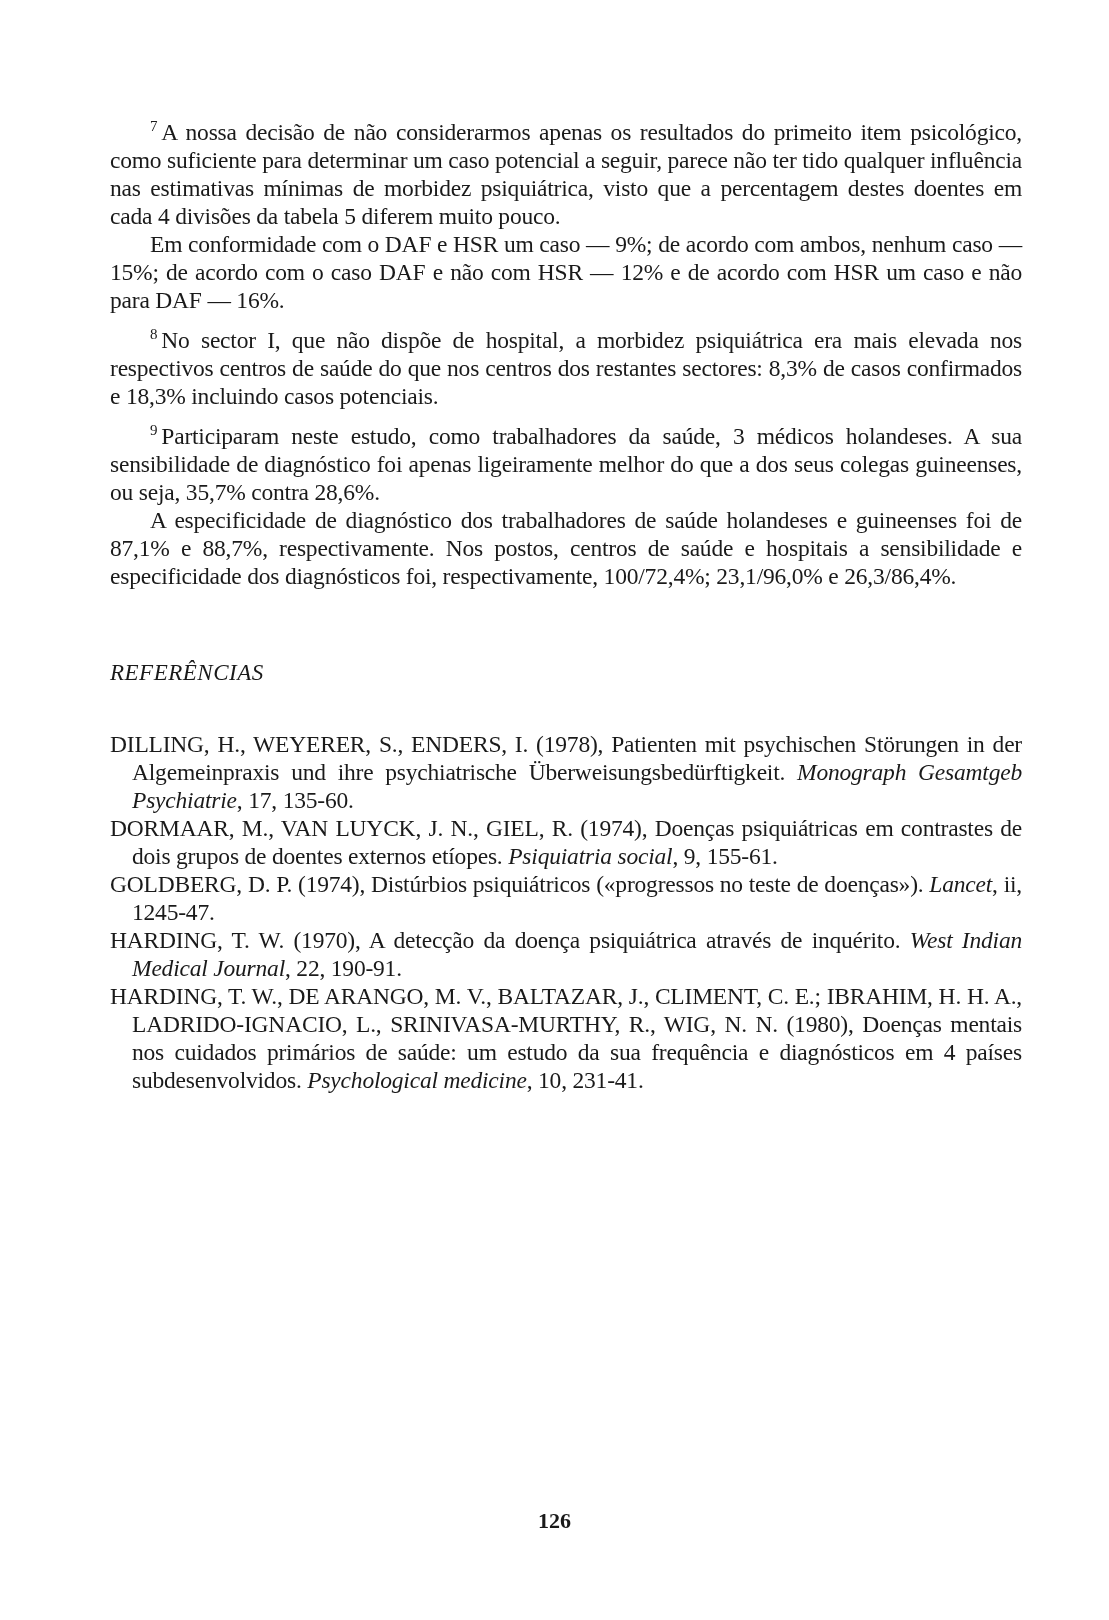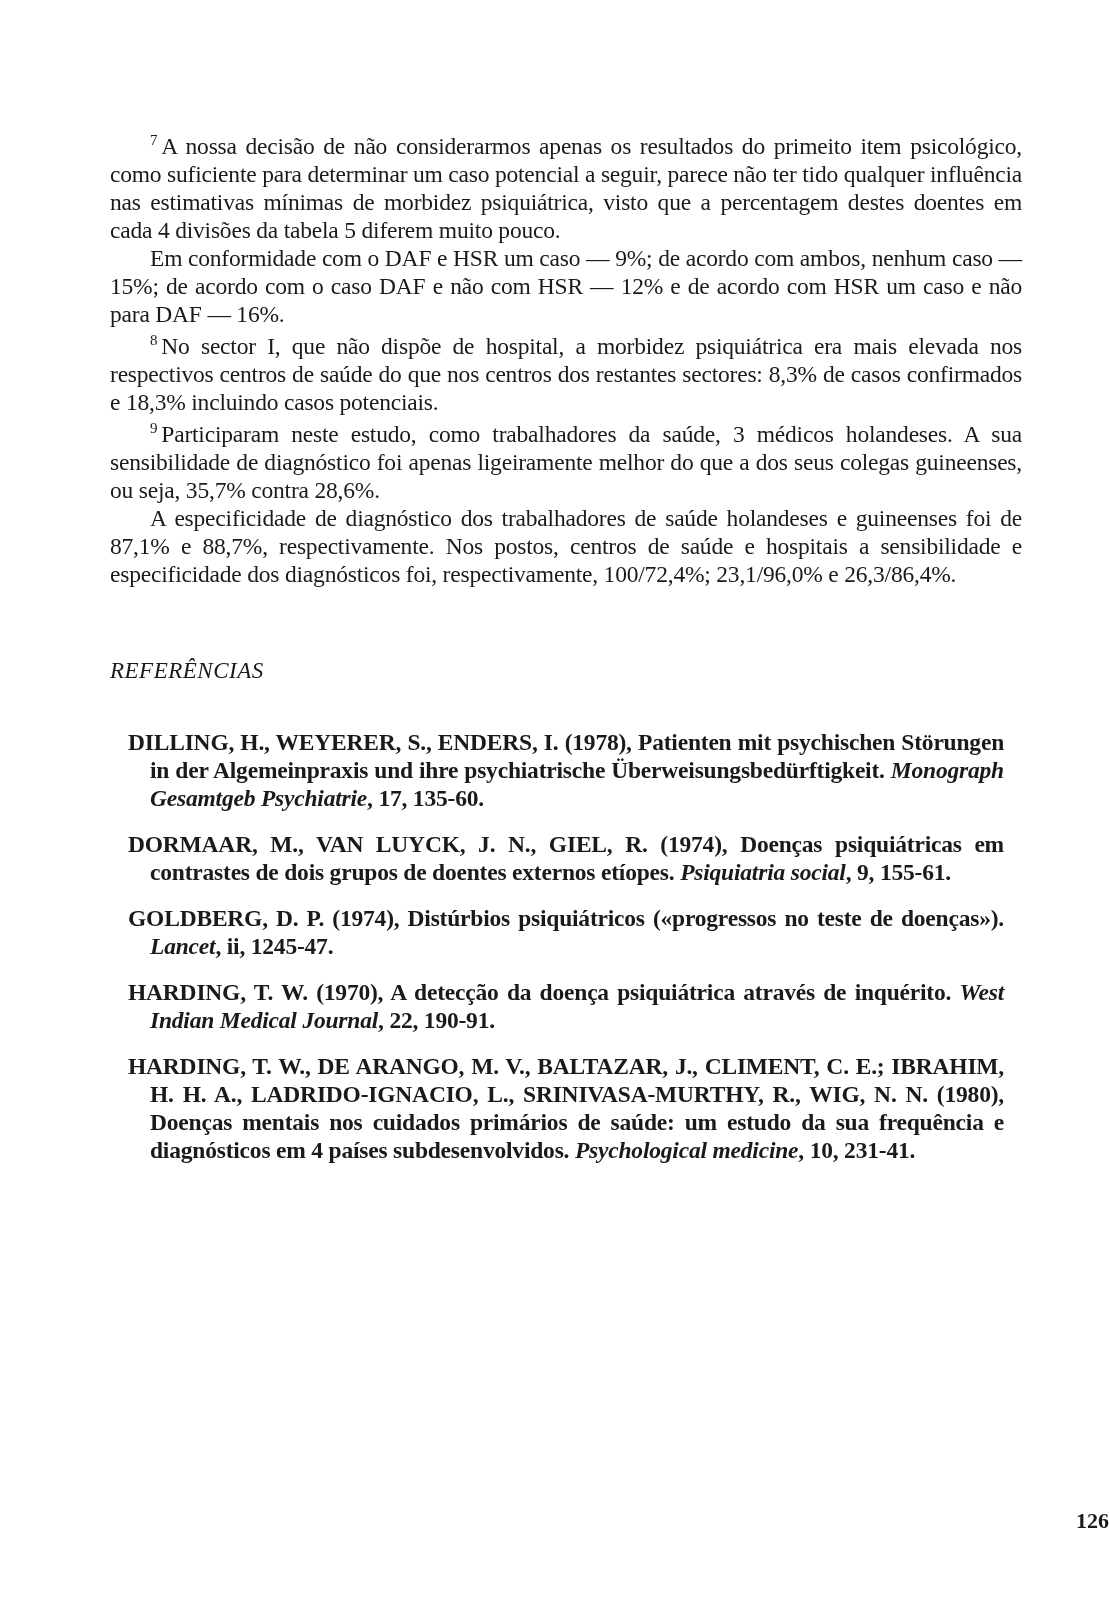--- a/index.html
+++ b/index.html
@@ -2,39 +2,39 @@
 <html><head>
 <meta charset="utf-8">
 <style>
   html, body { margin: 0; padding: 0; background: #ffffff; }
   body {
     width: 1109px; height: 1620px; position: relative; overflow: hidden;
     font-family: "Liberation Serif", "DejaVu Serif", serif;
     color: #1a1a1a;
   }
   .page {
-    position: absolute; left: 110px; top: 132px; width: 912px;
+    position: absolute; left: 110px; top: 118px; width: 912px;
     font-size: 23.5px; line-height: 28px;
     letter-spacing: -0.2px;
   }
   .para { margin: 0; text-align: justify; }
   .para.indent { text-indent: 40px; }
-  .gap-m { margin-top: 4px; }
+  .gap-m { margin-top: 12px; }
   sup { font-size: 15px; vertical-align: 9px; line-height: 0; margin-right: 4px; }
   .heading {
     margin: 66px 0 0 0; font-style: italic; font-size: 23px; line-height: 34px;
     letter-spacing: 0.5px; font-weight: normal;
   }
   .refs { margin-top: 40px; }
   .ref {
-    margin: 18px; padding-left: 22px; text-indent: -22px; text-align: justify; font-weight: bold;
+    margin: 0; padding-left: 22px; text-indent: -22px; text-align: justify;
   }
   .ref i { font-style: italic; }
   .page-number {
-    position: absolute; left: 0; width: 1109px; top: 1508px; text-align: right;
+    position: absolute; left: 0; width: 1109px; top: 1508px; text-align: center;
     font-size: 22px; font-weight: bold;
   }
 </style>
 </head>
 <body>
 
 <div class="page">
 
   <div>
     <p class="para indent"><sup>7</sup><span>A nossa decisão de não considerarmos apenas os resultados do primeito item psicológico, como suficiente para determinar um caso potencial a seguir, parece não ter tido qualquer influência nas estimativas mínimas de morbidez psiquiátrica, visto que a percentagem destes doentes em cada 4 divisões da tabela 5 diferem muito pouco.</span></p>

